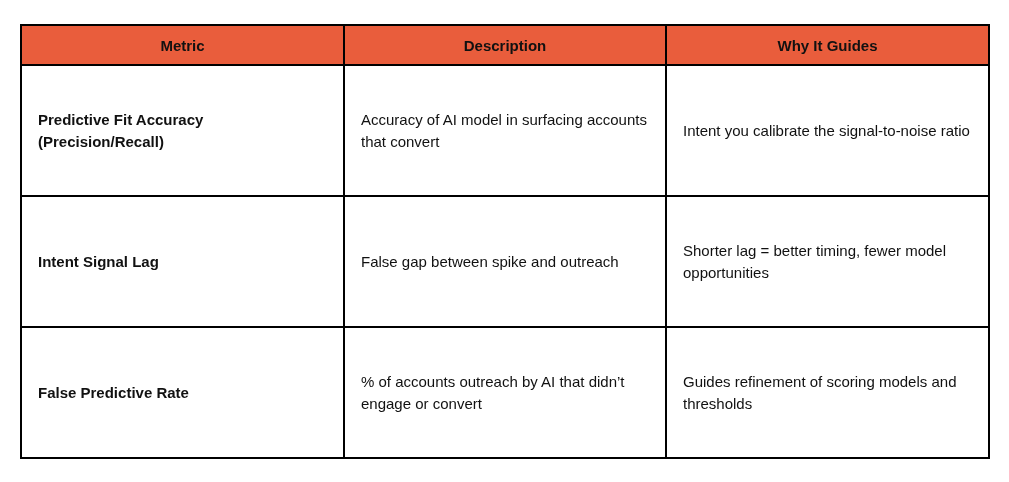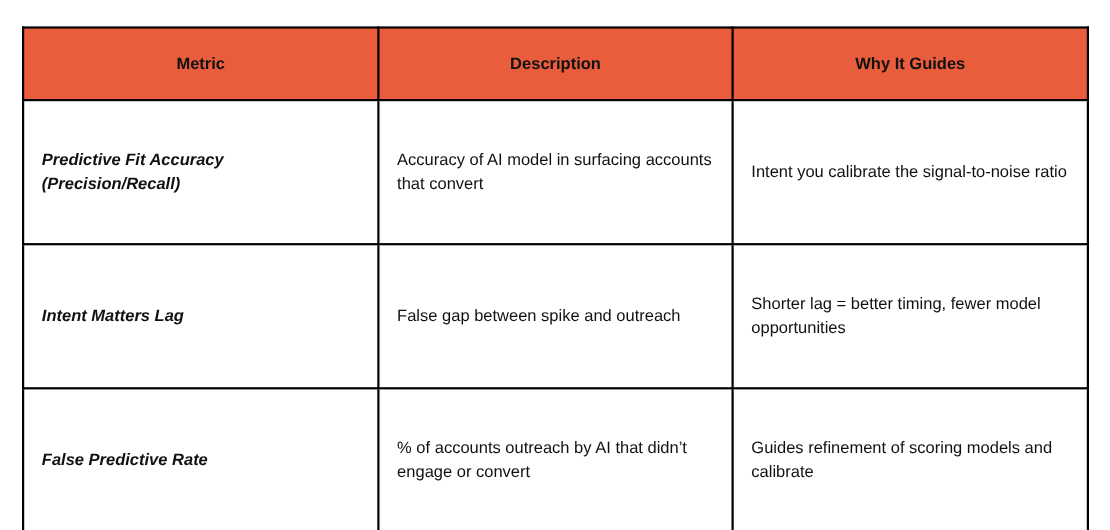--- a/index.html
+++ b/index.html
@@ -6,26 +6,26 @@
   body { width:1009px; height:482px; position:relative; font-family:"Liberation Sans", sans-serif; }
   table.metrics {
     position:absolute; left:20px; top:24px;
     width:968px; border-collapse:collapse; table-layout:fixed;
   }
   table.metrics th, table.metrics td {
     border:2px solid #000;
     font-size:15px; color:#111;
   }
   table.metrics th {
-    background:#e95d3c; height:30px; font-weight:bold; text-align:center; padding:17px;
+    background:#e95d3c; height:30px; font-weight:bold; text-align:center; padding:4px;
   }
   table.metrics td {
     height:129px; vertical-align:middle; padding:0 14px 0 16px; line-height:22px;
   }
-  td.metric { font-weight:bold;font-style:italic; }
+  td.metric { font-weight:bold; }
   col.c1 { width:323px; } col.c2 { width:322px; } col.c3 { width:323px; }
 </style>
 </head>
 <body>
 
 <table class="metrics">
   <colgroup>
       <col class="c1">
       <col class="c2">
       <col class="c3">
@@ -37,23 +37,23 @@
       <th>Why It Guides</th>
     </tr>
   </thead>
   <tbody>
     <tr>
       <td class="metric">Predictive Fit Accuracy (Precision/Recall)</td>
       <td>Accuracy of AI model in surfacing accounts that convert</td>
       <td>Intent you calibrate the signal-to-noise ratio</td>
     </tr>
     <tr>
-      <td class="metric">Intent Matters Lag</td>
+      <td class="metric">Intent Signal Lag</td>
       <td>False gap between spike and outreach</td>
       <td>Shorter lag = better timing, fewer model opportunities</td>
     </tr>
     <tr>
       <td class="metric">False Predictive Rate</td>
       <td>% of accounts outreach by AI that didn’t engage or convert</td>
-      <td>Guides refinement of scoring models and calibrate</td>
+      <td>Guides refinement of scoring models and thresholds</td>
     </tr>
   </tbody>
 </table>
 
 </body></html>

